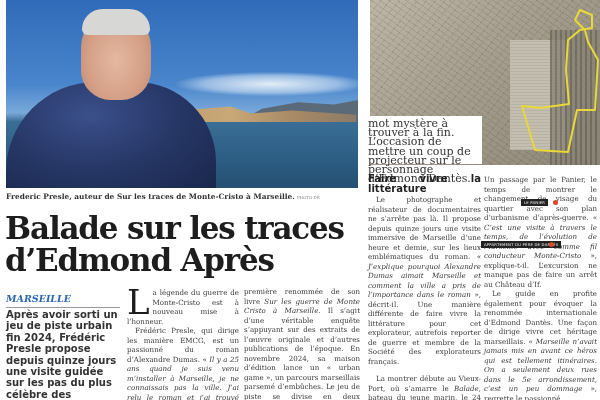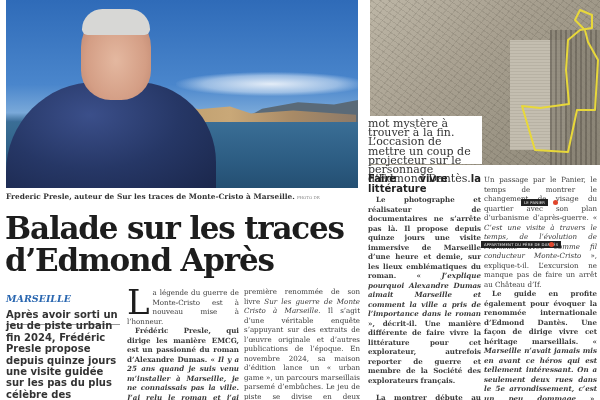--- a/index.html
+++ b/index.html
@@ -53,33 +53,33 @@
       font-size: 11px; line-height: 9.2px; color: #333; padding-top: 3px; text-align: left;
     }
 
     .headline {
       position: absolute; left: 5px; top: 212px; width: 355px;
       font-family: "DejaVu Serif", serif; font-weight: bold; font-size: 31px; line-height: 32px;
       letter-spacing: -1.2px; color: #1d1d1d;
     }
 
     .kicker {
-      position: absolute; left: 6px; top: 293px; width: 114px; padding-bottom: 20px;
+      position: absolute; left: 6px; top: 293px; width: 114px; padding-bottom: 3px;
       font-family: "DejaVu Serif", serif; font-style: italic; font-weight: bold; font-size: 9.5px;
       color: #2a67b0; border-bottom: 1px solid #999;
     }
     .chapo {
       position: absolute; left: 6px; top: 309px; width: 114px;
       font-family: "DejaVu Sans", sans-serif; font-weight: bold; font-size: 10px; line-height: 11.4px; color: #333;
       border-bottom: 1px solid #bbb; padding-bottom: 4px;
     }
 
     .col { position: absolute; font-size: 7.1px; line-height: 9.5px; color: #3a3a3a; text-align: justify; }
     .col p { margin: 0; }
-    .col .indent { text-indent: 8px; font-weight: bold; }
+    .col .indent { text-indent: 8px; }
     .col em { font-style: italic; }
     .col1 { left: 127px; top: 288px; width: 112px; }
     .col2 { left: 244px; top: 287px; width: 116px; }
     .col3 { left: 368px; top: 174px; width: 113px; }
     .col4 { left: 484px; top: 175px; width: 113px; }
 
     .dropcap { float: left; font-family: "DejaVu Serif", serif; font-size: 34px; line-height: 26px;
       margin: 1px 3px 0 0; color: #1d1d1d; font-weight: normal; }
 
     .subhead { font-family: "DejaVu Sans", sans-serif; font-weight: bold; font-size: 10px; color: #222; margin-bottom: 2px; }
@@ -140,20 +140,20 @@
 
 <div class="col col3">
   <div class="subhead">Faire vivre la littérature</div>
   <p class="indent"><span>Le photographe et réalisateur de documentaires ne s’arrête pas là. Il propose depuis quinze jours une visite immersive de Marseille d’une heure et demie, sur les lieux emblématiques du roman. « </span><em>J’explique pourquoi Alexandre Dumas aimait Marseille et comment la ville a pris de l’importance dans le roman</em><span> », décrit-il. Une manière différente de faire vivre la littérature pour cet explorateur, autrefois reporter de guerre et membre de la Société des explorateurs français.</span></p>
   <div class="spacer"></div>
   <p class="indent"><span>La montrer débute au Vieux-Port, où s’amarre le </span><em>Balade</em><span>, bateau du jeune marin, le 24 février 1815. Puis la visite remonte jusqu’à la place Bargemon, lieu de condamnation d’Edmond Dantès, accusé de bonapartisme.</span></p>
 </div>
 
 <div class="col col4">
   <p><span>Un passage par le Panier, le temps de montrer le changement de visage du quartier avec son plan d’urbanisme d’après-guerre. « </span><em>C’est une visite à travers le temps, de l’évolution de Marseille avec comme fil conducteur Monte-Cristo</em><span> », explique-t-il. L’excursion ne manque pas de faire un arrêt au Château d’If.</span></p>
-  <p class="indent"><span>Le guide en profite également pour évoquer la renommée internationale d’Edmond Dantès. Une façon de dirige vivre cet héritage marseillais. « </span><em>Marseille n’avait jamais mis en avant ce héros qui est tellement intéressant. On a seulement deux rues dans le 5e arrondissement, c’est un peu dommage</em><span> », regrette le passionné.</span></p>
+  <p class="indent"><span>Le guide en profite également pour évoquer la renommée internationale d’Edmond Dantès. Une façon de dirige vivre cet héritage marseillais. « </span><em>Marseille n’avait jamais mis en avant ce héros qui est tellement itinéraires. On a seulement deux rues dans le 5e arrondissement, c’est un peu dommage</em><span> », regrette le passionné.</span></p>
 
 </div>
 
 <div class="map-label panier">LE PANIER</div>
 <div class="red-dot d1"></div>
 <div class="map-label chateau">APPARTEMENT DU PÈRE DE DANTÈS</div>
 <div class="red-dot d2"></div>
 
 </body></html>

